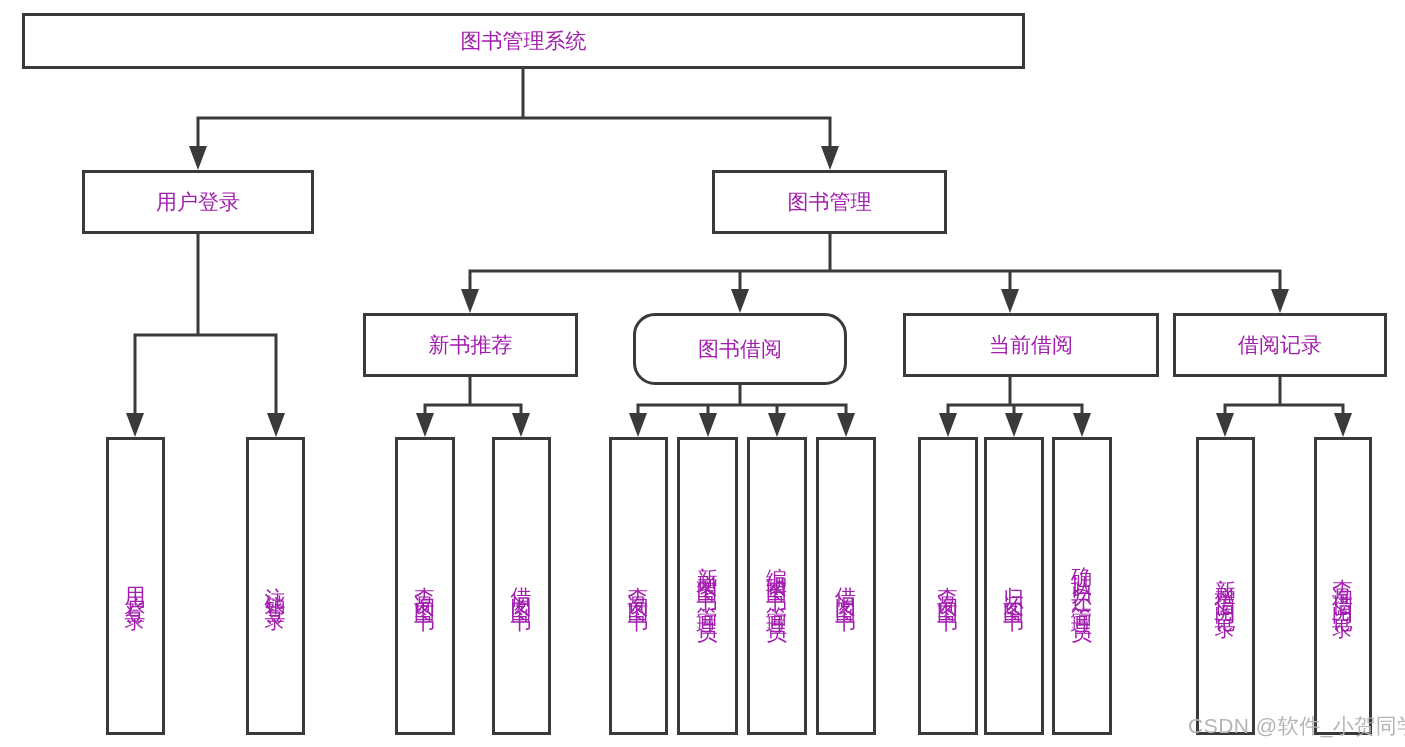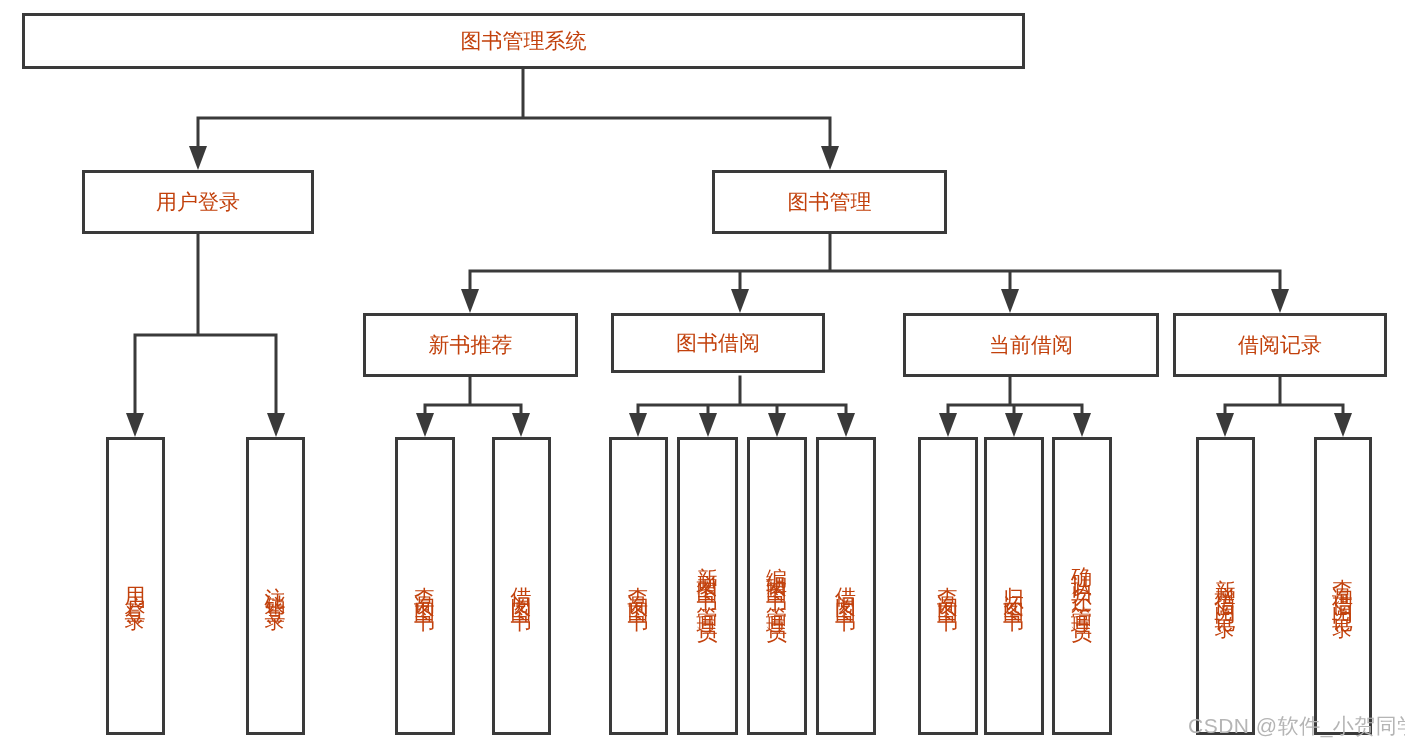--- a/index.html
+++ b/index.html
@@ -22,41 +22,41 @@
     pointer-events: none;
   }
   .box {
     position: absolute;
     box-sizing: border-box;
     border: 3px solid #3a3a3a;
     background: #ffffff;
     display: flex;
     align-items: center;
     justify-content: center;
-    color: #c2410c;
+    color: #a21caf;
     font-size: 21px;
     z-index: 2;
   }
   .box .label {
     white-space: nowrap;
   }
   .leaf .label {
     writing-mode: vertical-rl;
     letter-spacing: 8px;
     white-space: normal;
     line-height: 1;
   }
   
   .n-root   { left: 22px;  top: 13px;  width: 1003px; height: 56px; }
   
   .n-userlogin { left: 82px;  top: 170px; width: 232px; height: 64px; }
   .n-bookmgmt  { left: 712px; top: 170px; width: 235px; height: 64px; }
   
   .n-recommend { left: 363px;  top: 313px; width: 215px; height: 64px; }
-  .n-borrow    { left: 611px;  top: 313px; width: 214px; height: 60px; }
+  .n-borrow    { left: 633px;  top: 313px; width: 214px; height: 72px; border-radius: 22px; }
   .n-current   { left: 903px;  top: 313px; width: 256px; height: 64px; }
   .n-records   { left: 1173px; top: 313px; width: 214px; height: 64px; }
   
   .leaf { top: 437px; height: 298px; width: 59px; }
   .l1  { left: 106px; }
   .l2  { left: 246px; }
   .l3  { left: 395px; width: 60px; }
   .l4  { left: 492px; }
   .l5  { left: 609px; }
   .l6  { left: 677px; width: 61px; }

